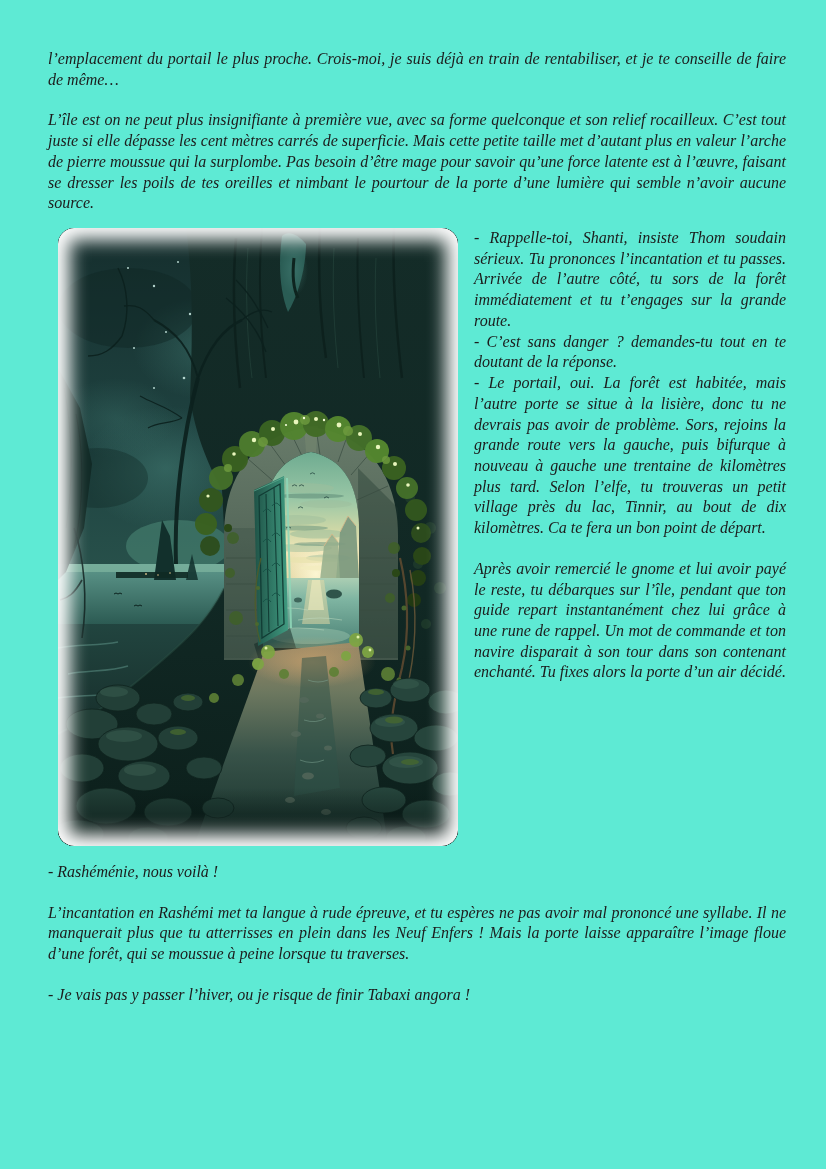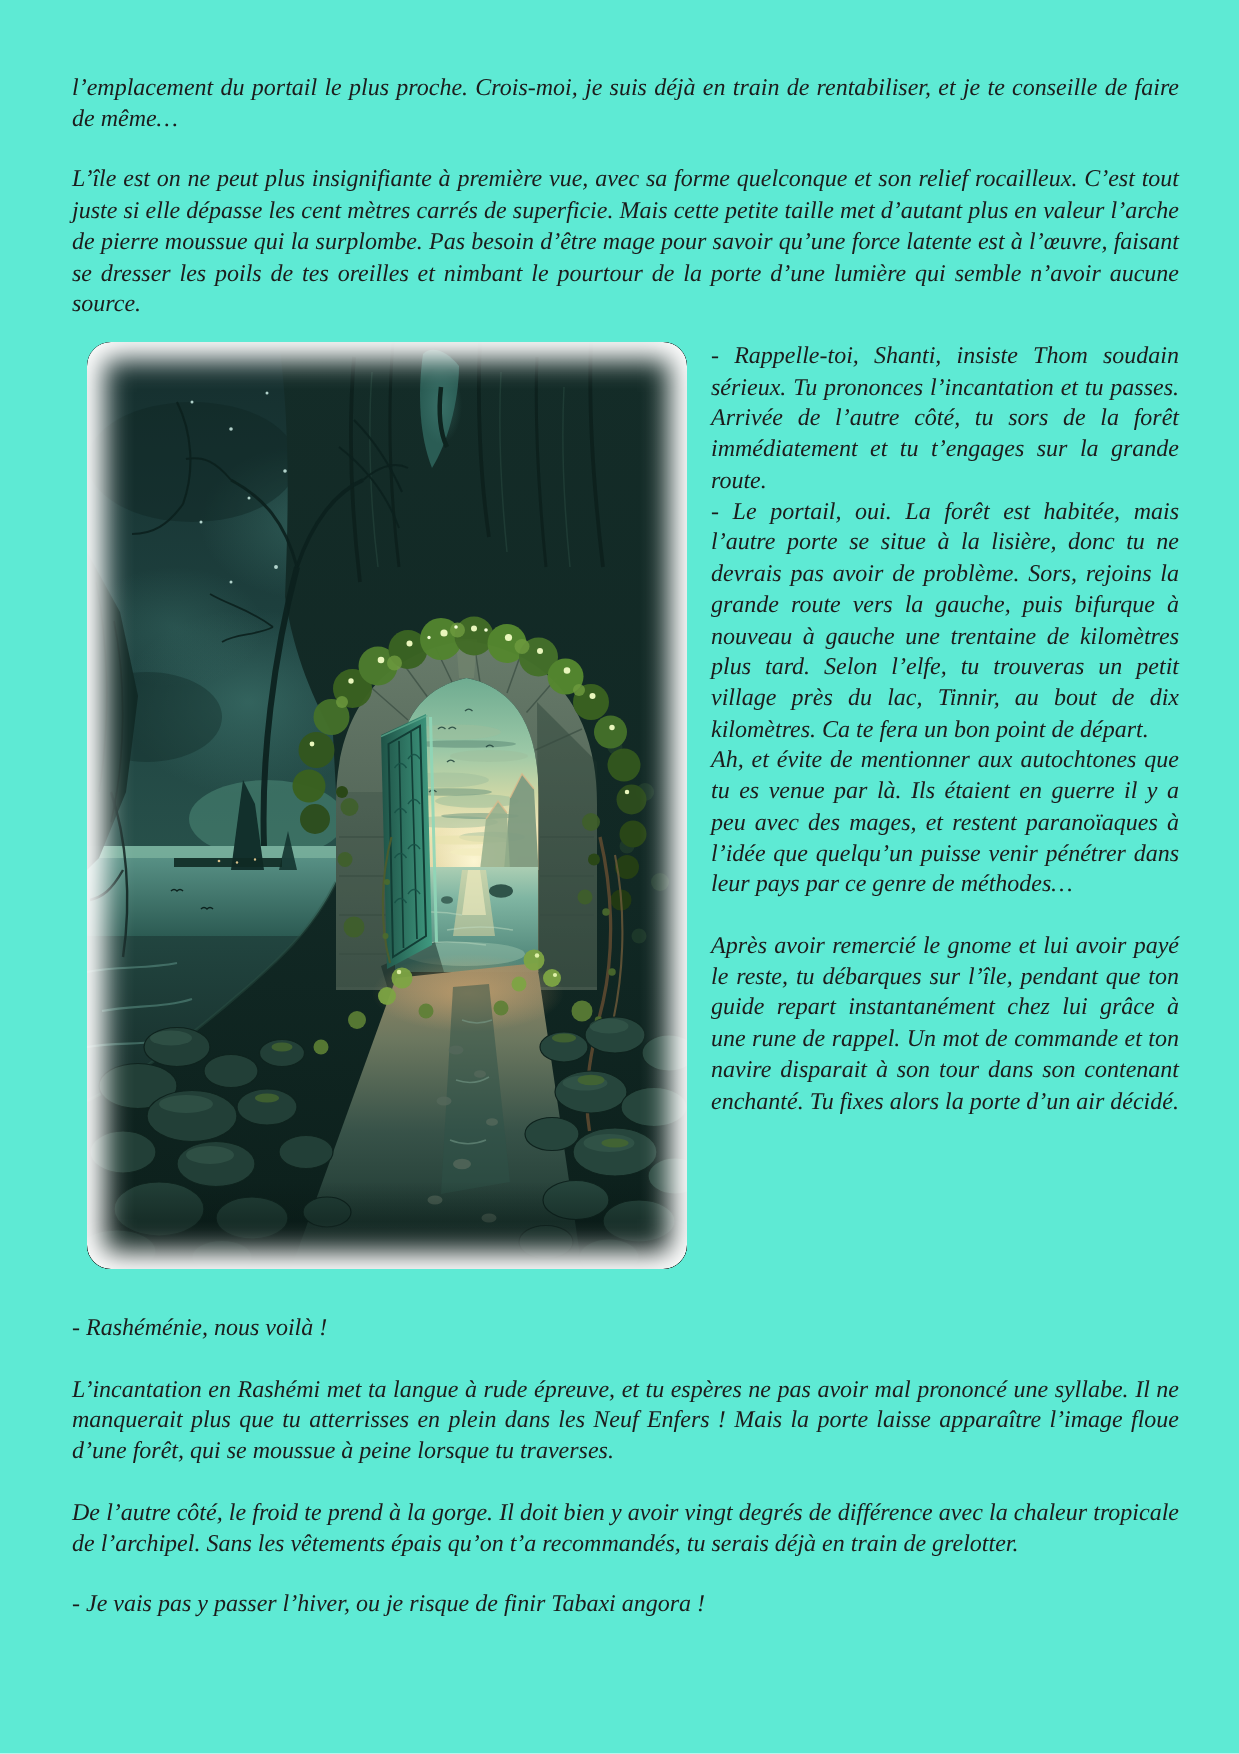--- a/index.html
+++ b/index.html
@@ -22,21 +22,21 @@
   .painting{
     flex:none;width:400px;height:618px;
     margin:0 0 0 10px;padding:0;
     position:relative;border-radius:16px;overflow:hidden;
     background:#142a28;
   }
   .painting svg{display:block;width:100%;height:100%;}
   .feather{position:absolute;inset:0;border-radius:16px;
     box-shadow:inset 0 0 18px 12px #ffffff;pointer-events:none;}
   .rightcol{flex:1;margin-left:16px;}
-  .outro{margin-top:30px;}
+  .outro{margin-top:16px;}
 </style>
 </head>
 <body>
 
 <div class="page">
 
   <section class="intro">
     <p class="para justify">l’emplacement du portail le plus proche. Crois-moi, je suis déjà en train de rentabiliser, et je te conseille de faire de même…</p>
     <p class="para justify mt">L’île est on ne peut plus insignifiante à première vue, avec sa forme quelconque et son relief rocailleux. C’est tout juste si elle dépasse les cent mètres carrés de superficie. Mais cette petite taille met d’autant plus en valeur l’arche de pierre moussue qui la surplombe. Pas besoin d’être mage pour savoir qu’une force latente est à l’œuvre, faisant se dresser les poils de tes oreilles et nimbant le pourtour de la porte d’une lumière qui semble n’avoir aucune source.</p>
   </section>
@@ -420,26 +420,25 @@
           </g>
         </g>
 
         <rect x="0" y="560" width="400" height="58" fill="url(#gBottom)"></rect>
       </svg>
       <span class="feather"></span>
     </figure>
 
     <div class="rightcol">
       <p class="para justify">- Rappelle-toi, Shanti, insiste Thom soudain sérieux. Tu prononces l’incantation et tu passes. Arrivée de l’autre côté, tu sors de la forêt immédiatement et tu t’engages sur la grande route.</p>
+      <p class="para justify">- C’est sans danger ? demandes-tu tout en te doutant de la réponse.</p>
       <p class="para justify">- Le portail, oui. La forêt est habitée, mais l’autre porte se situe à la lisière, donc tu ne devrais pas avoir de problème. Sors, rejoins la grande route vers la gauche, puis bifurque à nouveau à gauche une trentaine de kilomètres plus tard. Selon l’elfe, tu trouveras un petit village près du lac, Tinnir, au bout de dix kilomètres. Ca te fera un bon point de départ.</p>
-      <p class="para justify">Ah, et évite de mentionner aux autochtones que tu es venue par là. Ils étaient en guerre il y a peu avec des mages, et restent paranoïaques à l’idée que quelqu’un puisse venir pénétrer dans leur pays par ce genre de méthodes…</p>
       <p class="para justify mt">Après avoir remercié le gnome et lui avoir payé le reste, tu débarques sur l’île, pendant que ton guide repart instantanément chez lui grâce à une rune de rappel. Un mot de commande et ton navire disparait à son tour dans son contenant enchanté. Tu fixes alors la porte d’un air décidé.</p>
     </div>
   </section>
 
   <section class="outro">
     <p class="para">- Rashéménie, nous voilà !</p>
     <p class="para justify mt">L’incantation en Rashémi met ta langue à rude épreuve, et tu espères ne pas avoir mal prononcé une syllabe. Il ne manquerait plus que tu atterrisses en plein dans les Neuf Enfers ! Mais la porte laisse apparaître l’image floue d’une forêt, qui se moussue à peine lorsque tu traverses.</p>
-    <p class="para justify mt">De l’autre côté, le froid te prend à la gorge. Il doit bien y avoir vingt degrés de différence avec la chaleur tropicale de l’archipel. Sans les vêtements épais qu’on t’a recommandés, tu serais déjà en train de grelotter.</p>
     <p class="para mt">- Je vais pas y passer l’hiver, ou je risque de finir Tabaxi angora !</p>
   </section>
 
 </div>
 
 </body></html>

